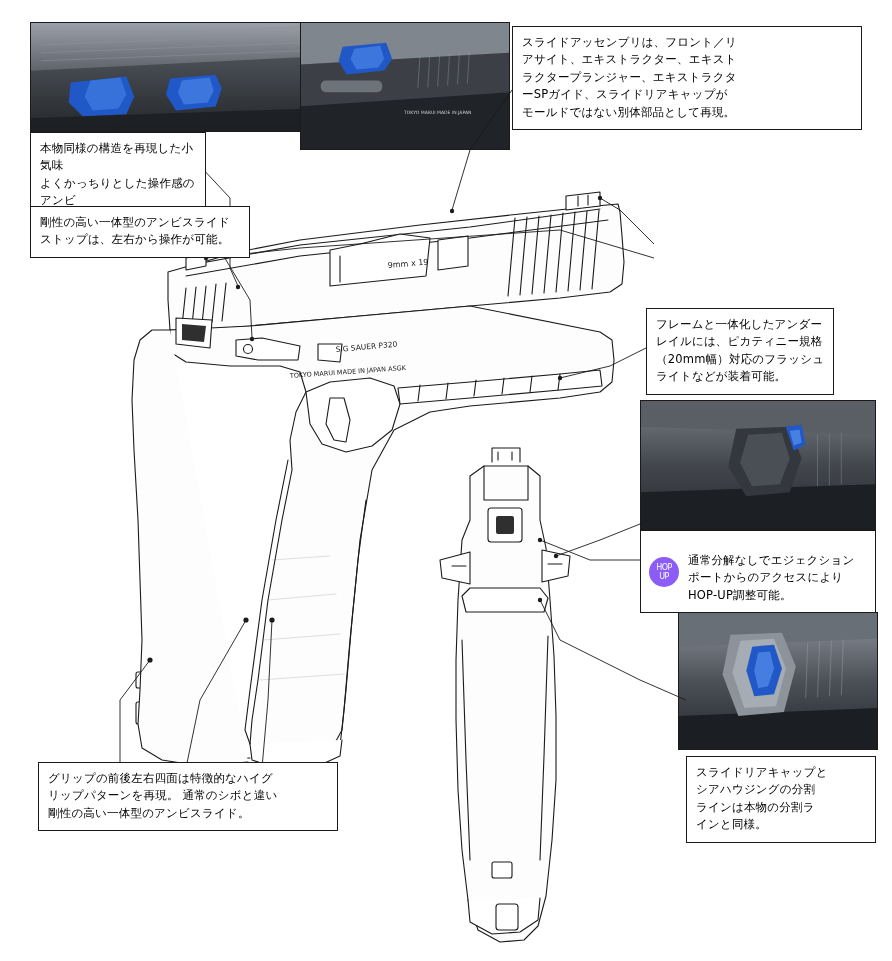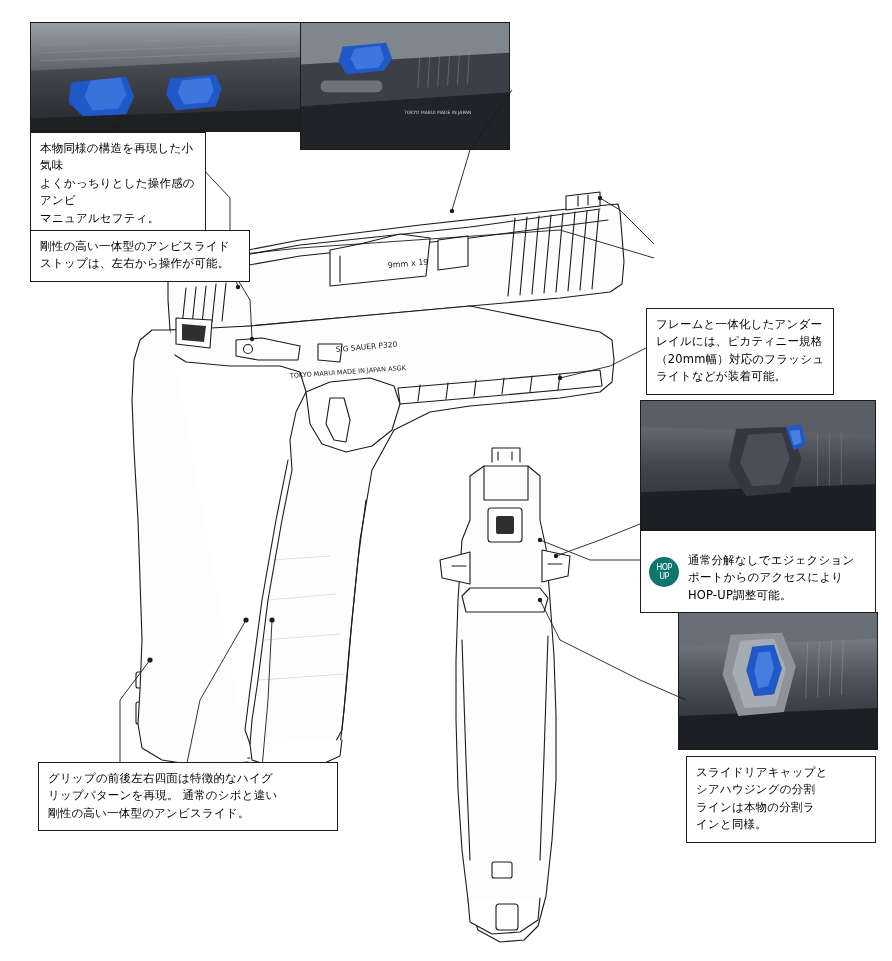--- a/index.html
+++ b/index.html
@@ -70,21 +70,21 @@
   }
 
   .hop-badge {
     position: absolute;
     left: 8px;
     top: 50%;
     transform: translateY(-50%);
     width: 30px;
     height: 30px;
     border-radius: 50%;
-    background: #0f766e;
+    background: #8b5cf6;
     color: #ffffff;
     font-size: 8px;
     line-height: 9px;
     text-align: center;
     display: flex;
     align-items: center;
     justify-content: center;
     letter-spacing: -0.5px;
   }
   .callout.with-badge p {
@@ -348,25 +348,32 @@
       </g>
     </svg>
   </div>
 
   <div class="callout" style="left:30px; top:132px; width:176px;">
     <p>本物同様の構造を再現した小気味
 よくかっちりとした操作感のアンビ
 マニュアルセフティ。</p>
   </div>
 
-  <div class="callout" style="left:30px; top:206px; width:220px;margin-top:24px;">
+  <div class="callout" style="left:30px; top:206px; width:220px;">
     <p>剛性の高い一体型のアンビスライド
 ストップは、左右から操作が可能。</p>
   </div>
 
+  <div class="callout" style="left:512px; top:26px; width:350px;">
+    <p>スライドアッセンブリは、フロント／リ
+アサイト、エキストラクター、エキスト
+ラクタープランジャー、エキストラクタ
+ーSPガイド、スライドリアキャップが
+モールドではない別体部品として再現。</p>
+  </div>
 
 
   <div class="callout" style="left:646px; top:308px; width:188px;">
     <p>フレームと一体化したアンダー
 レイルには、ピカティニー規格
 （20mm幅）対応のフラッシュ
 ライトなどが装着可能。</p>
   </div>
 
   <div class="callout with-badge" style="left:640px; top:530px; width:236px;">

